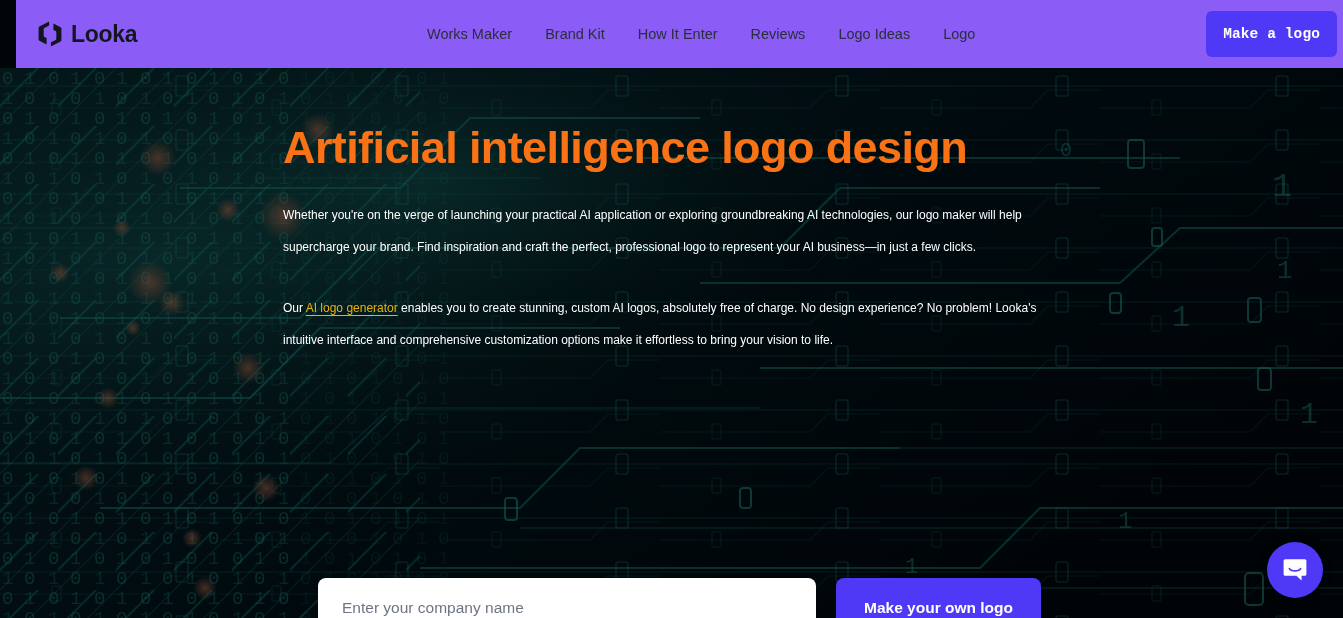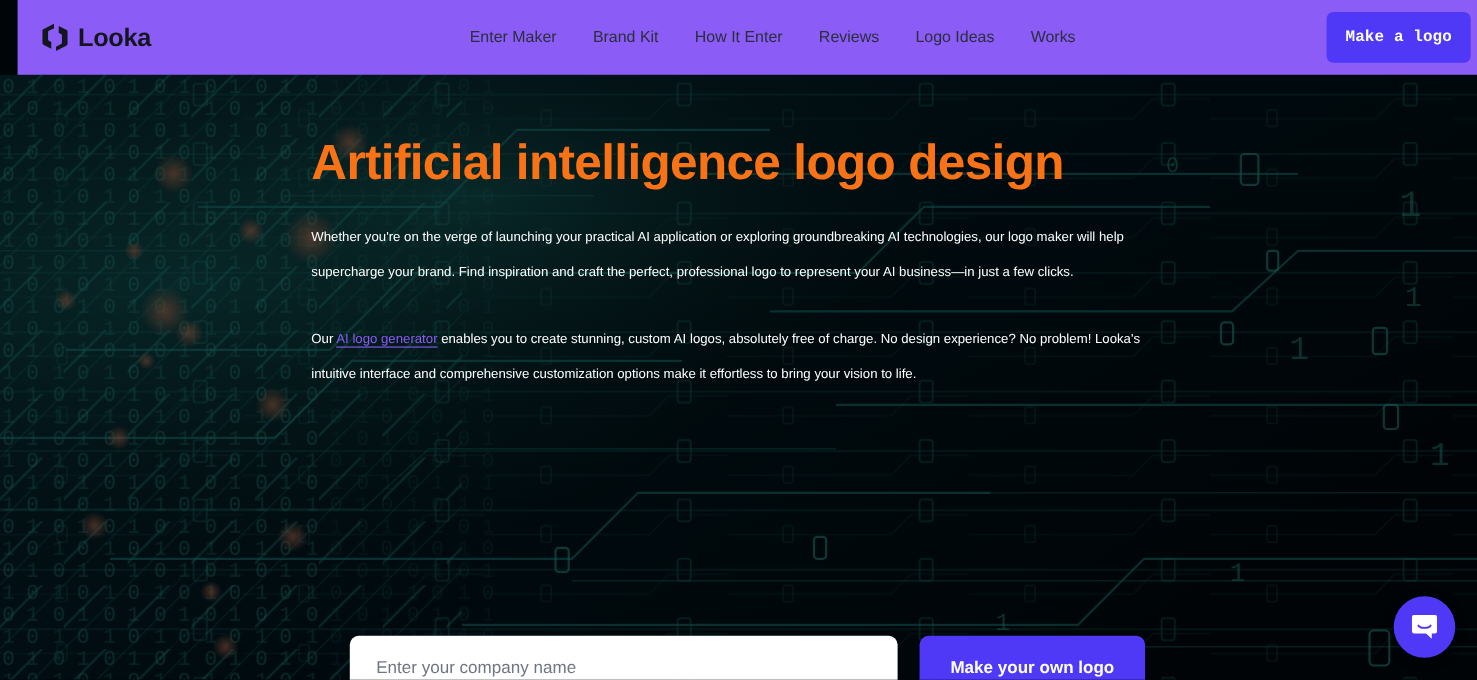--- a/index.html
+++ b/index.html
@@ -109,21 +109,21 @@
   .hero-para {
     margin-top: 27px;
     font-size: 12px;
     line-height: 31.5px;
     color: #ffffff;
     width: 790px;
   }
   .hero-para.second { margin-top: 30px; }
 
   .inline-link {
-    color: #8b5cf6;
+    color: #eab308;
     text-decoration: underline;
     text-underline-offset: 3px;
   }
 
   
   .form-row {
     position: absolute;
     left: 318px;
     top: 510px;
     display: flex;
@@ -184,26 +184,26 @@
 
   <a class="brand" href="#">
     <svg class="brand-mark" viewBox="0 0 24 26">
       <path d="M11.1 0.6 L1.4 5.6 C0.9 5.85 0.6 6.35 0.6 6.9 L0.6 18.4 C0.6 18.95 0.9 19.45 1.4 19.7 L8.6 23.4 L8.6 17.1 L6.4 16.0 C5.95 15.75 5.7 15.3 5.7 14.8 L5.7 8.2 C5.7 7.7 5.95 7.25 6.4 7.0 L11.1 4.6 Z" fill="#14161f"></path>
       <path d="M12.9 25.4 L22.6 20.4 C23.1 20.15 23.4 19.65 23.4 19.1 L23.4 7.6 C23.4 7.05 23.1 6.55 22.6 6.3 L15.4 2.6 L15.4 8.9 L17.6 10.0 C18.05 10.25 18.3 10.7 18.3 11.2 L18.3 17.8 C18.3 18.3 18.05 18.75 17.6 19.0 L12.9 21.4 Z" fill="#14161f"></path>
     </svg>
     <span class="brand-name">Looka</span>
   </a>
 
   <nav class="nav">
-    <a class="nav-item" href="#">Enter Maker</a>
+    <a class="nav-item" href="#">Works Maker</a>
     <a class="nav-item" href="#">Brand Kit</a>
     <a class="nav-item" href="#">How It Enter</a>
     <a class="nav-item" href="#">Reviews</a>
     <a class="nav-item" href="#">Logo Ideas</a>
-    <a class="nav-item" href="#">Works</a>
+    <a class="nav-item" href="#">Logo</a>
   </nav>
 
   <button class="header-cta">Make a logo</button>
 </header>
 
 <section class="hero">
 
   <svg class="hero-bg" viewBox="0 0 1343 550" preserveAspectRatio="none">
     <defs>
       <linearGradient id="bgGrad" x1="0" y1="0" x2="1" y2="0.6">

